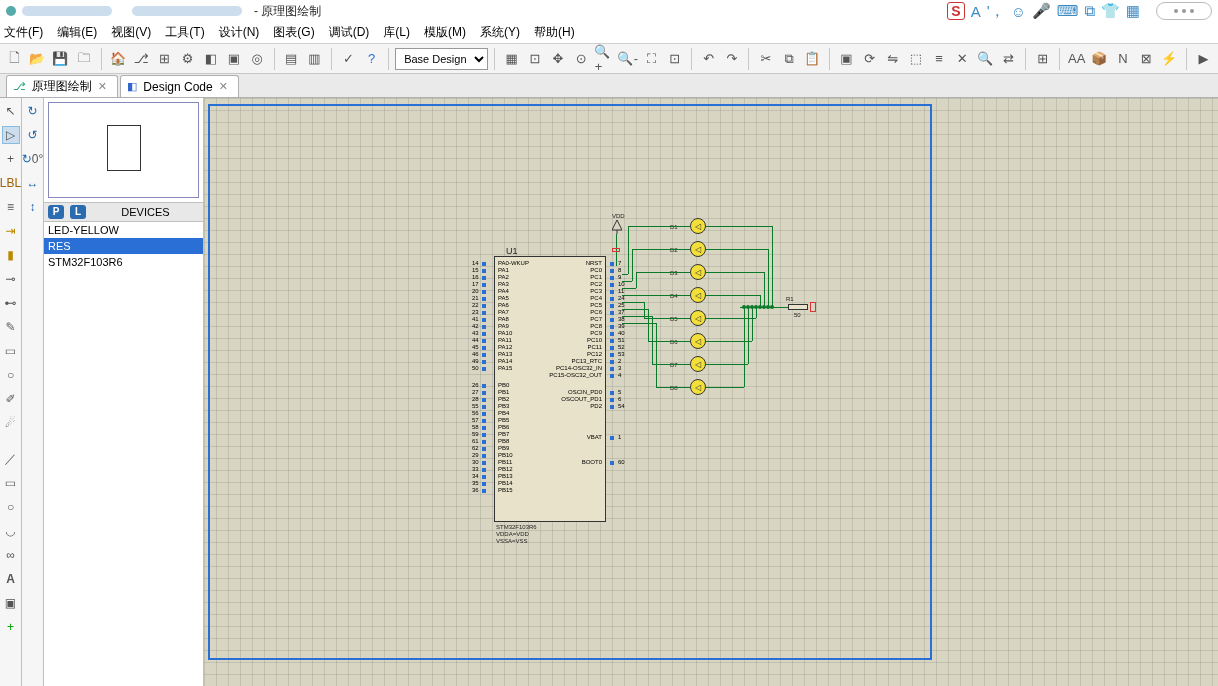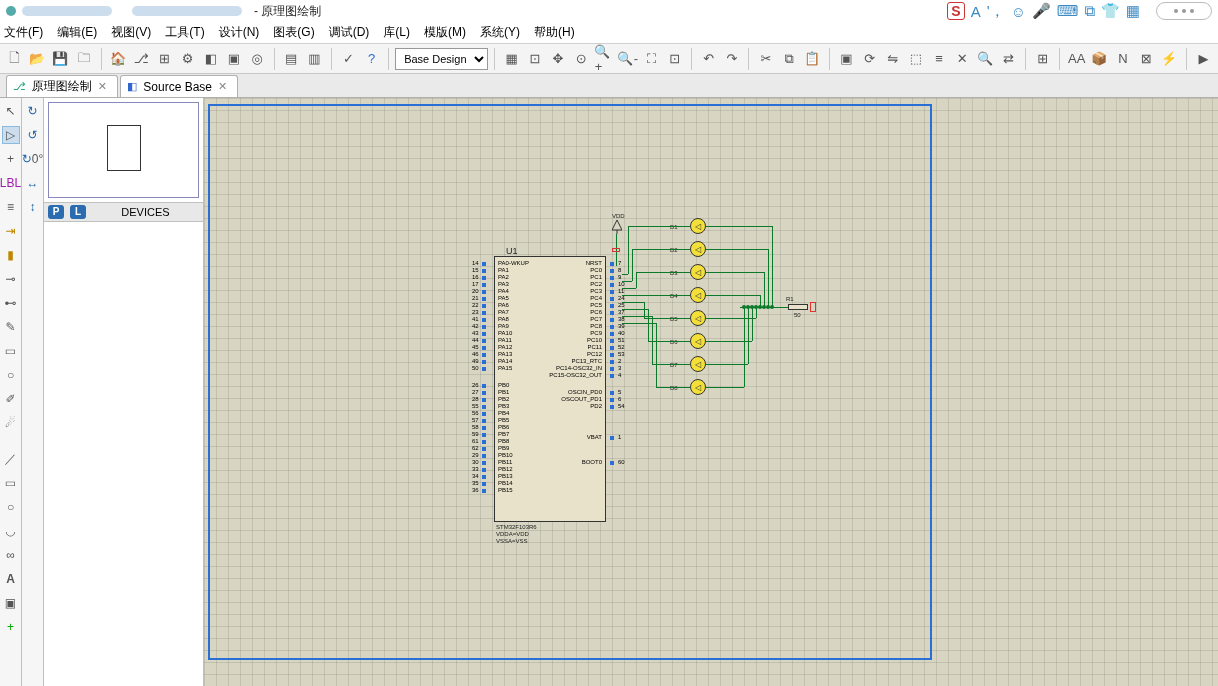--- a/index.html
+++ b/index.html
@@ -169,32 +169,32 @@
 </div>
 
 <div class="tabstrip">
   <div class="tab">
     <span class="ico">⎇</span>
     <span>原理图绘制</span>
     <span class="x">✕</span>
   </div>
   <div class="tab">
     <span class="ico" style="color:#36c">◧</span>
-    <span>Source Base</span>
+    <span>Design Code</span>
     <span class="x">✕</span>
   </div>
 </div>
 
 <div class="workspace">
 
   <div class="tool-col">
     <div class="tb">↖</div>
     <div class="tb sel">▷</div>
     <div class="tb">+</div>
-    <div class="tb" style="color:#a21caf">LBL</div>
+    <div class="tb" style="color:#a16207">LBL</div>
     <div class="tb">≡</div>
     <div class="tb" style="color:#b80">⇥</div>
     <div class="tb" style="color:#b80">▮</div>
     <div class="tb">⊸</div>
     <div class="tb">⊷</div>
     <div class="tb">✎</div>
     <div class="tb">▭</div>
     <div class="tb">○</div>
     <div class="tb">✐</div>
     <div class="tb">☄</div>
@@ -221,20 +221,25 @@
   </div>
 
   <div class="sidepanel">
     <div class="thumb">
       <div class="chip"></div>
     </div>
     <div class="dev-hdr">
       <div class="pill p1">P</div>
       <div class="pill p2">L</div>
       <span style="flex:1;text-align:center">DEVICES</span>
+    </div>
+    <div class="list">
+      <div class="row">LED-YELLOW</div>
+      <div class="row sel">RES</div>
+      <div class="row">STM32F103R6</div>
     </div>
   </div>
 
   <div class="canvas-wrap">
     <div class="grid"></div>
     <div class="page-border"></div>
 
     <div class="tiny" style="left:408px;top:115px">VDD</div>
     <svg style="position:absolute;left:408px;top:122px" width="10" height="14">
       <polygon points="5,0 10,10 0,10" fill="none" stroke="#333"></polygon>

